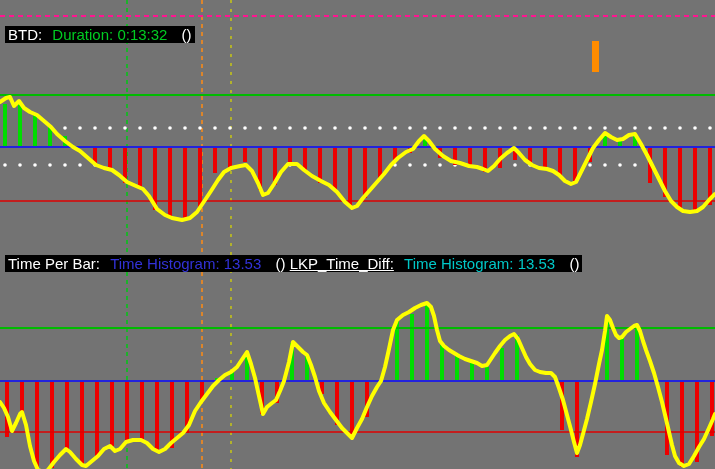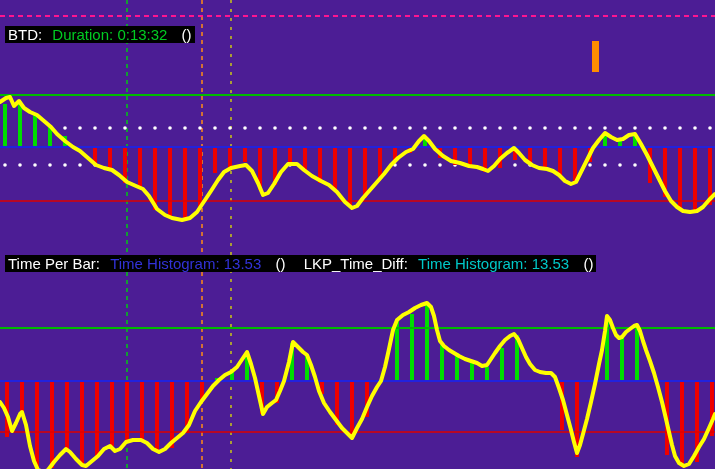--- a/index.html
+++ b/index.html
@@ -1,24 +1,24 @@
 <!DOCTYPE html>
 <html><head>
 <meta charset="utf-8">
 <style>
   html,body{margin:0;padding:0;background:#000;}
-  .screen{position:relative;width:715px;height:469px;background:#4c1d95;overflow:hidden;
+  .screen{position:relative;width:715px;height:469px;background:#737373;overflow:hidden;
           font-family:"Liberation Sans",sans-serif;}
   svg.canvas{position:absolute;left:0;top:0;}
   .label{position:absolute;left:5px;background:#000;padding:0 3px;font-size:15px;
          white-space:nowrap;line-height:17px;}
   .label span{display:inline-block;}
   .gap-s{margin-left:6px;}
   .gap-m{margin-left:10px;}
-  .gap-l{margin-left:14px;}
+  .gap-l{text-decoration:underline;}
   .top-label{top:26px;}
   .bottom-label{top:255px;}
 </style>
 </head>
 <body>
 
 <div class="screen">
 
   <svg class="canvas" width="715" height="469" viewBox="0 0 715 469">
       <line x1="127" y1="0" x2="127" y2="469" stroke="#00c814" stroke-width="1.5" stroke-dasharray="4 4"></line>

